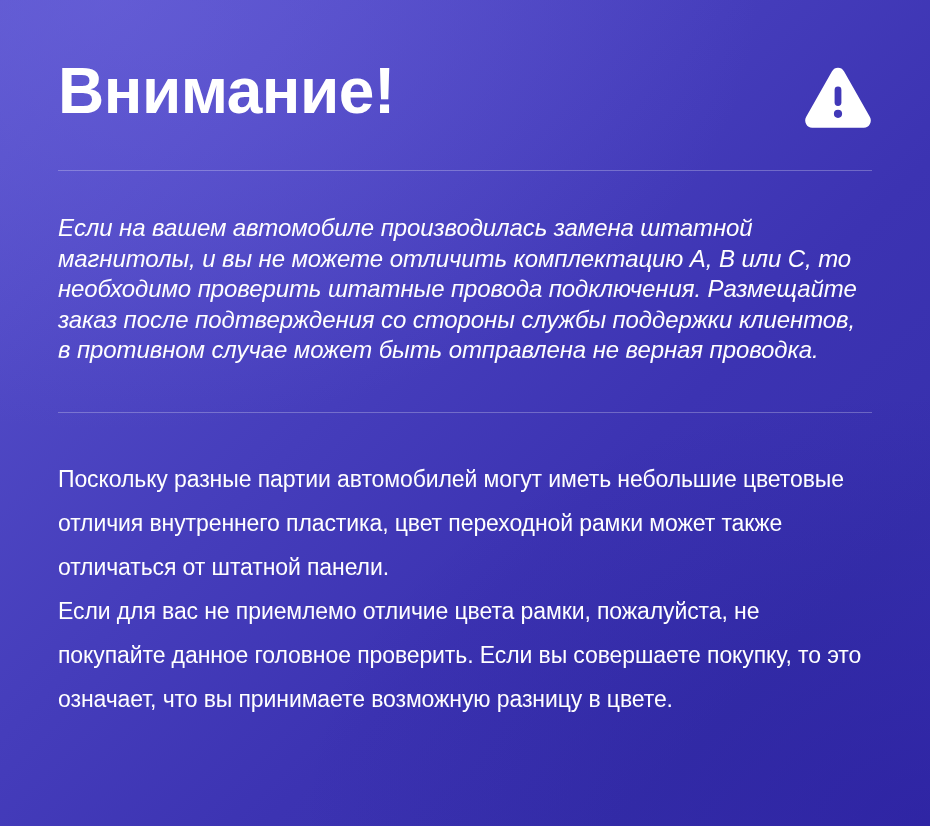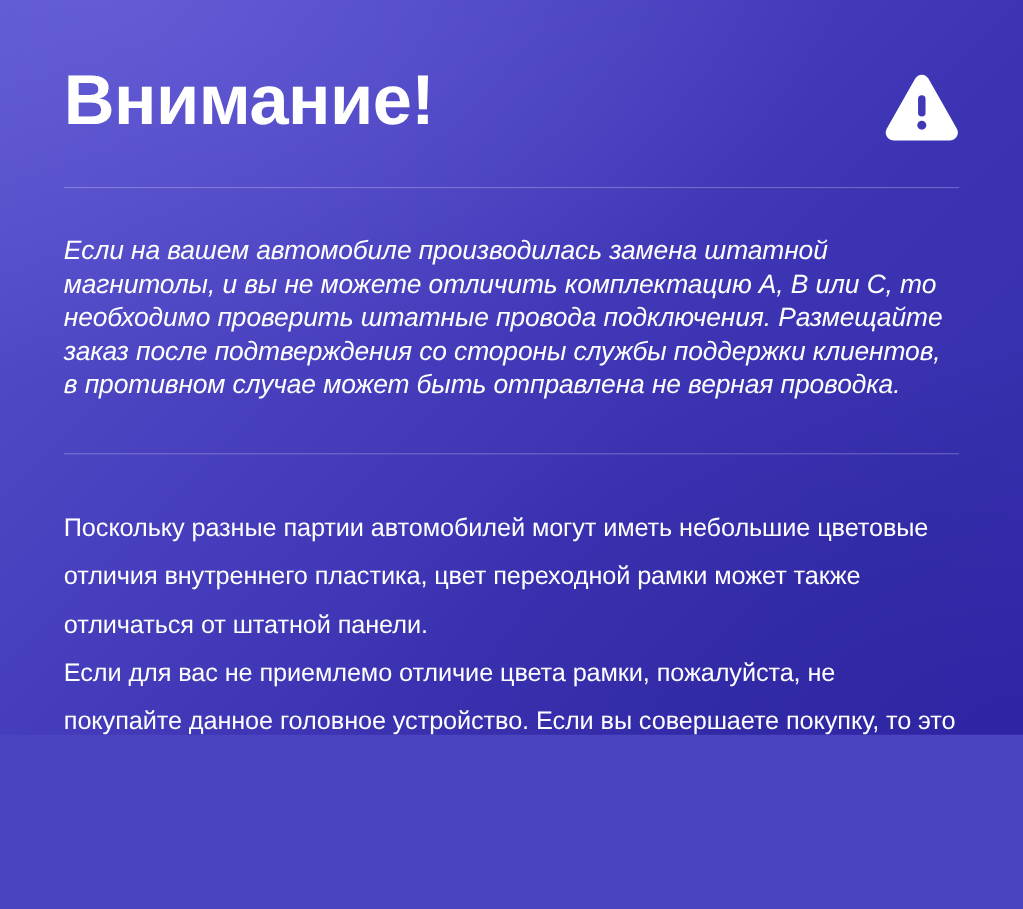--- a/index.html
+++ b/index.html
@@ -10,21 +10,21 @@
     width: 930px;
     height: 826px;
     overflow: hidden;
     font-family: "Liberation Sans", sans-serif;
     background: #4a45be;
   }
 
   #notice-banner {
     position: relative;
     width: 930px;
-    height: 668px;
+    height: 826px;
     box-sizing: border-box;
     background:
       linear-gradient(135deg,
         #5954cc 0%,
         #514ac6 18%,
         #453dbb 42%,
         #3c33b2 62%,
         #3730ad 82%,
         #3a30b4 100%);
     overflow: hidden;
@@ -136,17 +136,17 @@
     <hr class="divider">
 
     <div class="block-tight">
       <p>Если на вашем автомобиле производилась замена штатной магнитолы, и вы не можете отличить комплектацию A, B или C, то необходимо проверить штатные провода подключения. Размещайте заказ после подтверждения со стороны службы поддержки клиентов, в противном случае может быть отправлена не верная проводка.</p>
     </div>
 
     <hr class="divider">
 
     <div class="block-loose">
       <p>Поскольку разные партии автомобилей могут иметь небольшие цветовые отличия внутреннего пластика, цвет переходной рамки может также отличаться от штатной панели.</p>
-      <p>Если для вас не приемлемо отличие цвета рамки, пожалуйста, не покупайте данное головное устройство. Если вы совершаете покупку, то это означает, что вы принимаете возможную разницу в цвете.</p>
+      <p>Если для вас не приемлемо отличие цвета рамки, пожалуйста, не покупайте данное головное проверить. Если вы совершаете покупку, то это означает, что вы принимаете возможную разницу в цвете.</p>
     </div>
 
   </div>
 </div>
 
 </body></html>

